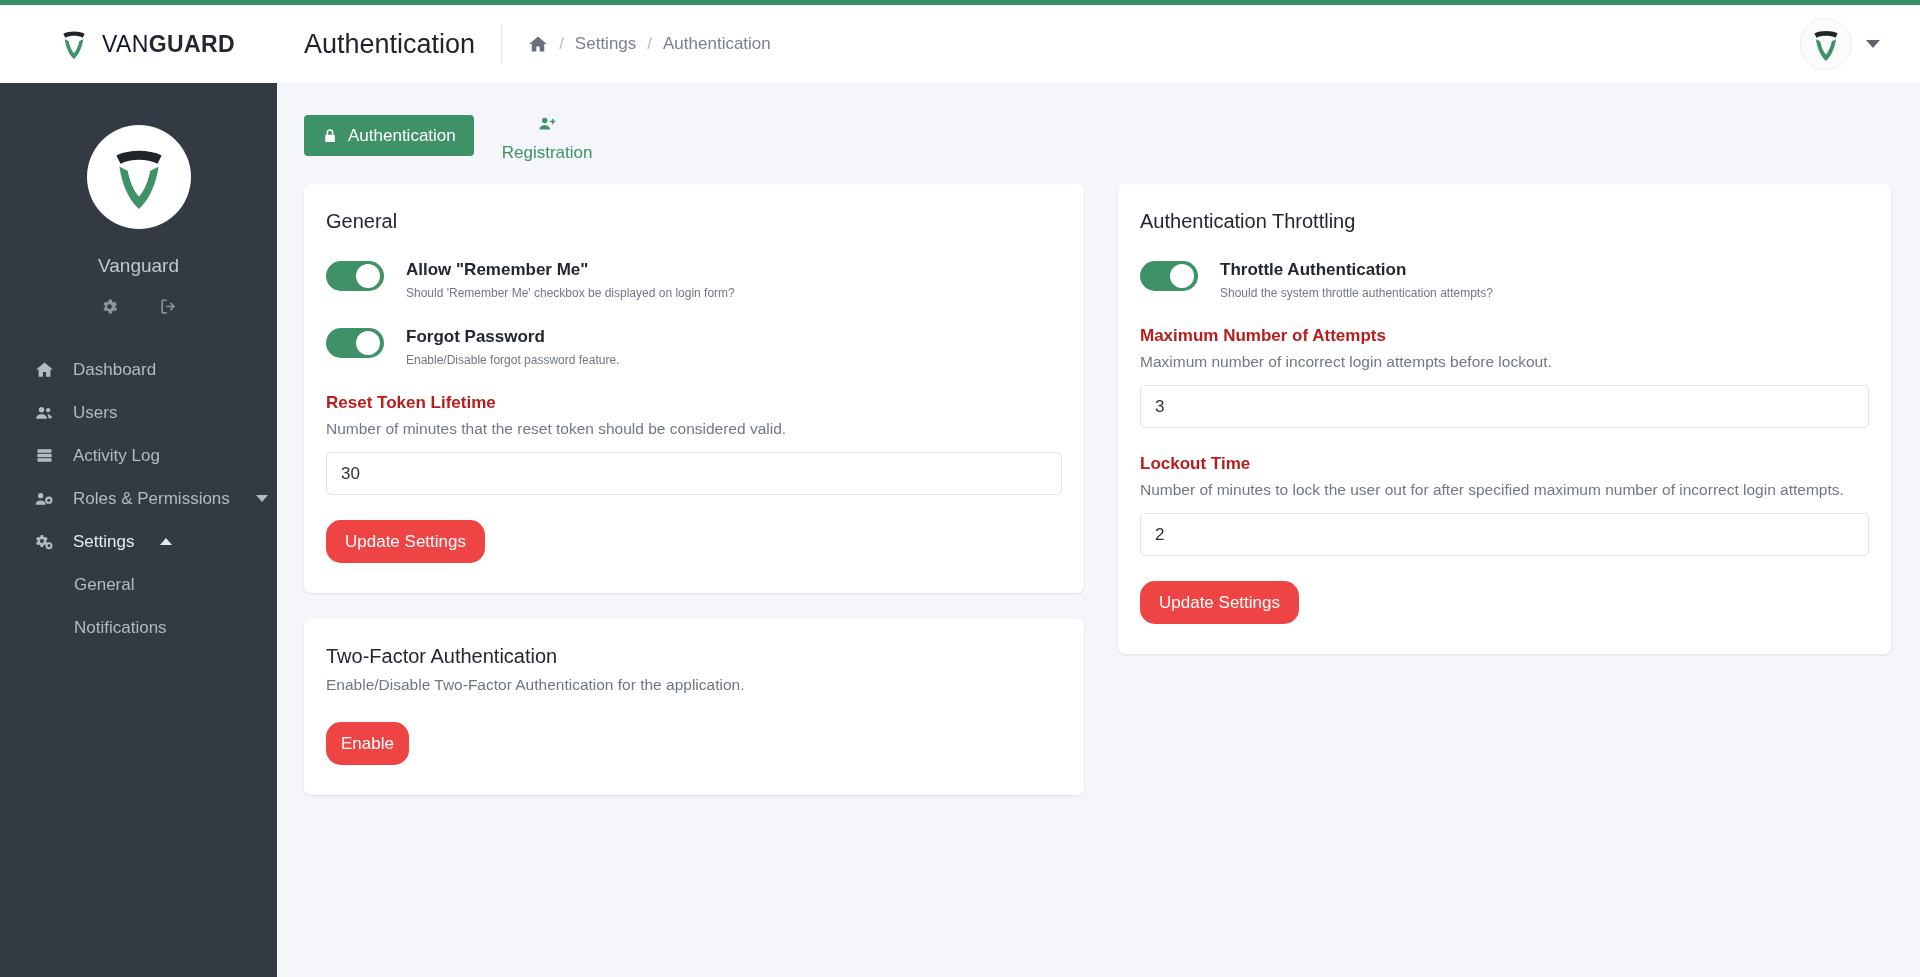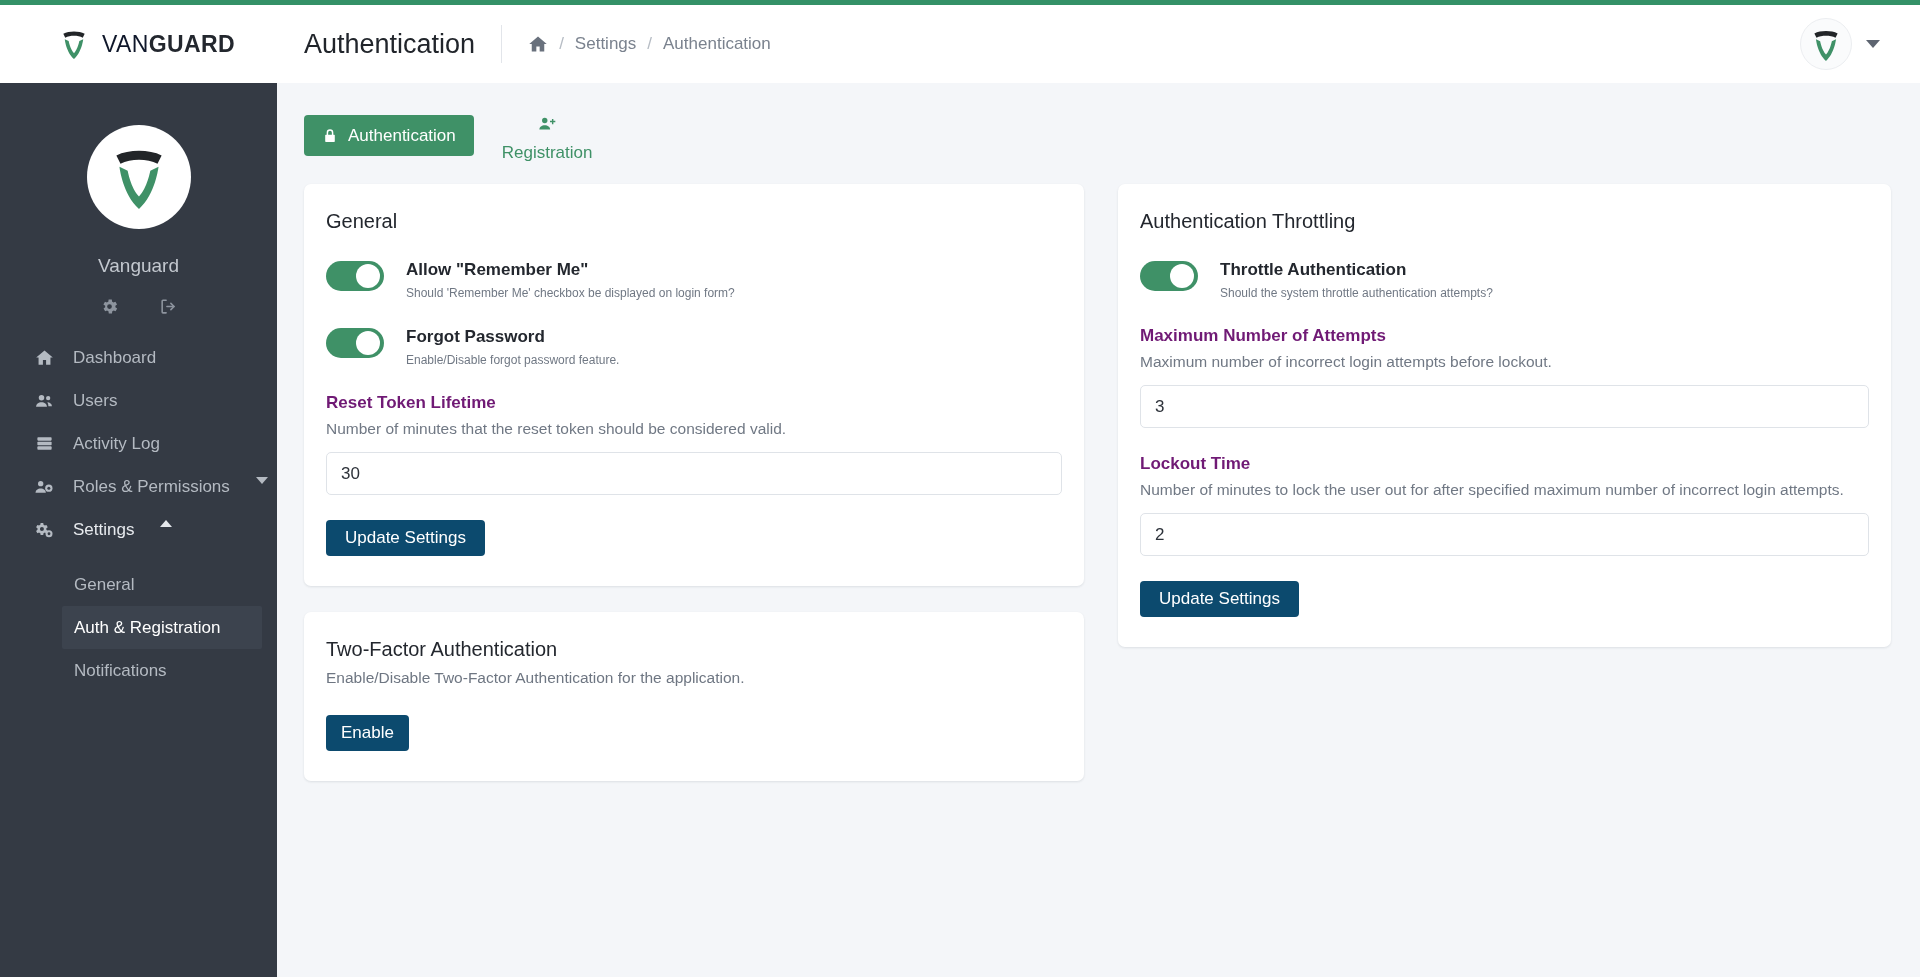--- a/index.html
+++ b/index.html
@@ -99,21 +99,21 @@
   }
   .profile-actions {
     margin-top: 20px;
     display: flex; gap: 40px; align-items: center;
     color: #8d949e;
   }
   .profile-actions span { display: inline-flex; cursor: pointer; }
 
   .nav-list { margin-top: 32px; }
   .nav-item {
-    display: flex; 
+    display: flex; align-items: center;
     height: 43px;
     padding-left: 32px;
     color: #b4bac2; font-size: 17px;
     cursor: pointer;
     gap: 17px;
   }
   .nav-item .nav-icon {
     width: 24px; display: inline-flex; justify-content: center;
     color: #b4bac2; flex: 0 0 24px;
   }
@@ -218,45 +218,45 @@
     font-size: 17px; font-weight: 700; color: #23272e;
     line-height: 1.3;
   }
   .toggle-desc {
     font-size: 12px; color: #707884; margin-top: 5px;
   }
 
   
   .field { margin-top: 4px; }
   .field-label {
-    font-size: 17px; font-weight: 700; color: #701a75;
+    font-size: 17px; font-weight: 700; color: #b91c1c;
   }
   .field-desc {
     font-size: 15.5px; color: #707884; margin-top: 7px;
   }
   .field-input {
     display: block;
     width: 100%;
     height: 43px;
     margin-top: 14px;
     padding: 0 14px;
     border: 1px solid #dfe3e8;
     border-radius: 5px;
     font-size: 17px;
     color: #2d323a;
     background: #ffffff;
     font-family: "Liberation Sans", sans-serif;
     outline: none;
   }
   .btn {
     display: inline-flex; align-items: center; justify-content: center;
-    height: 36px; padding: 0 19px;
+    height: 43px; padding: 0 19px;
     margin-top: 25px;
-    background: #0c4a6e; color: #ffffff;
-    border: none; border-radius: 4px;
+    background: #ef4444; color: #ffffff;
+    border: none; border-radius: 15px;
     font-size: 17px;
     font-family: "Liberation Sans", sans-serif;
     cursor: pointer;
   }
   .btn.small { padding: 0 15px; }
 </style>
 </head>
 <body>
 
 <div class="top-accent"></div>
@@ -384,23 +384,20 @@
         </svg>
       </span>
       <span class="nav-label">Settings</span>
       <span class="nav-caret up"></span>
     </div>
 
     <div class="nav-sub">
       <div class="nav-subitem">
         <span>General</span>
       </div>
-      <div class="nav-subitem active">
-        <span>Auth &amp; Registration</span>
-      </div>
       <div class="nav-subitem">
         <span>Notifications</span>
       </div>
     </div>
 
   </div>
 </div>
 
 <div class="main">
 

